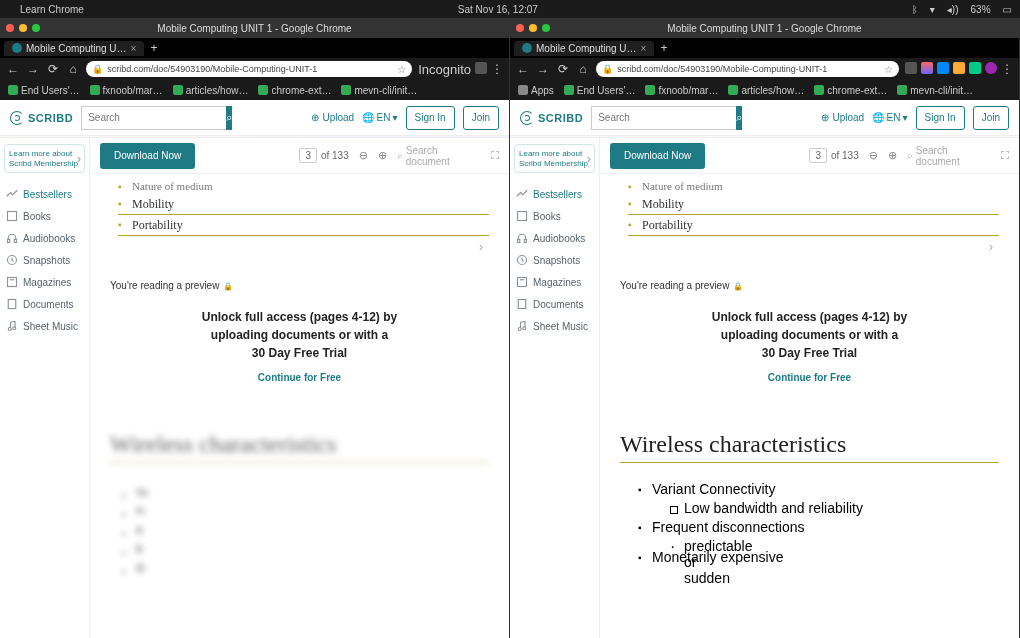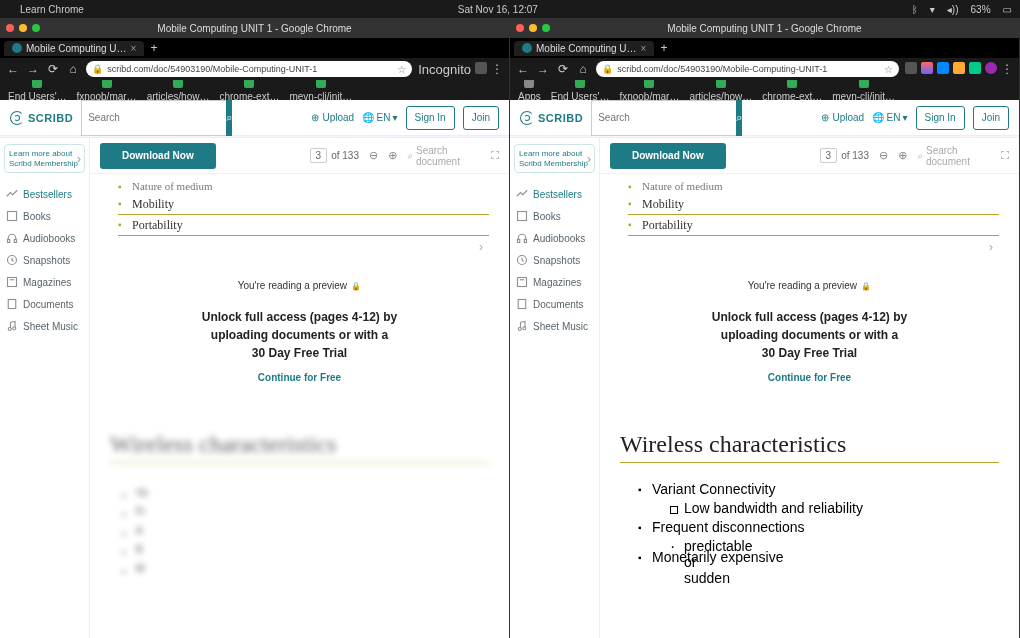--- a/index.html
+++ b/index.html
@@ -30,64 +30,64 @@
   .urlbox { flex:1; background:#fff; border-radius: 10px; height:16px; display:flex; align-items:center; padding:0 6px; font-size:9px; color:#444; position:relative; }
   .urlbox .lock { font-size:9px; color:#555; margin-right:4px; }
   .urlbox .star { position:absolute; right:6px; color:#777; font-size:10px; }
   .addr-right { display:flex; gap:4px; }
   .ext-ico { width:12px; height:12px; border-radius:2px; background:#555; }
   .ext-ico.colored { background: linear-gradient(#f66,#66f); }
   .avatar { width:12px; height:12px; border-radius:50%; background:#9c27b0; }
   .hamburger { color:#ccc; font-size:12px; }
 
   .bookmarks { height: 20px; background: #1a1a1a; display:flex; align-items:center; gap:10px; padding:0 8px; color:#ccc; font-size:10px; overflow:hidden; }
-  .bm { display:flex; align-items:center; gap:3px; white-space:nowrap;flex-direction:column; }
+  .bm { display:flex; align-items:center; gap:3px; white-space:nowrap; }
   .bm .ico { width:10px; height:10px; background:#3a5; border-radius:2px; display:inline-block; }
 
   
   .page { flex:1; background:#f9f9f8; overflow:hidden; display:flex; flex-direction:column; }
   .scribd-hd { height:36px; background:#fff; border-bottom:1px solid #eee; display:flex; align-items:center; padding:0 10px; gap:8px; }
   .logo { display:flex; align-items:center; gap:4px; color:#1e7b85; font-weight:bold; letter-spacing:.5px; font-size:11px; }
   .logo .mark { width:14px; height:14px; border:1.5px solid #1e7b85; border-right-color:transparent; border-radius:50%; position:relative; }
   .logo .mark:after { content:""; position:absolute; inset:3px; border:1.5px solid #1e7b85; border-left-color:transparent; border-radius:50%; }
-  .searchbox { flex:1; max-width:140px; display:flex; height:36px; }
+  .searchbox { flex:1; max-width:140px; display:flex; height:24px; }
   .searchbox input { flex:1; border:1px solid #ccc; border-right:none; padding:0 6px; font-size:10px; outline:none; }
   .searchbox button { width:26px; background:#1e7b85; border:none; color:#fff; font-size:11px; }
   .spacer { flex:1; }
   .hd-btn { height:24px; padding:0 8px; border:1px solid #1e7b85; color:#1e7b85; background:#fff; font-size:10px; border-radius:3px; display:flex; align-items:center; gap:3px; }
   .hd-txt { color:#1e7b85; font-size:10px; display:flex; align-items:center; gap:3px; }
   .lang-pill { display:flex; align-items:center; gap:2px; color:#1e7b85; font-size:10px; }
 
   .page-body { display:flex; flex:1; }
   .sidebar { width:90px; background:#fff; border-right:1px solid #eee; }
   .membership { border:1px solid #cfe6e9; border-radius:4px; margin:6px 4px; padding:4px 4px; font-size:8px; color:#1e7b85; position:relative; line-height:1.2; }
   .membership:after { content:"›"; position:absolute; right:3px; top:50%; transform:translateY(-50%); color:#999; font-size:12px; }
   .snav { list-style:none; padding:4px 0; }
   .snav li { display:flex; align-items:center; gap:5px; padding:5px 6px; color:#57646c; font-size:10px; }
   .snav li.active { color:#1e7b85; }
   .sico { width:12px; height:12px; display:inline-block; color:#8b9399; }
   .sico svg { width:12px; height:12px; stroke:currentColor; fill:none; stroke-width:1.5; }
 
   .docarea { flex:1; display:flex; flex-direction:column; background:#fff; }
   .docbar { height:36px; display:flex; align-items:center; padding:0 10px; gap:10px; font-size:10px; color:#666; border-bottom:1px solid #f0f0f0; }
-  .dlbtn { background:#1e7b85; color:#fff; border:none; height:26px; padding:0 22px; font-size:10px; font-weight:bold; border-radius:3px; }
+  .dlbtn { background:#1e7b85; color:#fff; border:none; height:26px; padding:0 14px; font-size:10px; font-weight:normal; border-radius:3px; }
   .pgnum { display:flex; align-items:center; gap:4px; }
   .pgnum .cur { border:1px solid #ccc; padding:1px 5px; border-radius:2px; }
   .zoomico { color:#888; font-size:11px; }
   .docsearch { color:#aaa; font-size:10px; display:flex; align-items:center; gap:3px; flex:1; justify-content:flex-end; }
   .fsico { color:#888; font-size:11px; }
 
   .doc-content { flex:1; overflow:hidden; background:#fff; padding:0 20px; position:relative; }
   .bp-list { font-family: Georgia, serif; font-size:12px; margin:6px 0 0 8px; }
   .bp-list li { list-style:none; position:relative; padding-left:14px; margin:3px 0; border-bottom:1px solid #b7a22b; padding-bottom:2px; color:#333; font-weight:500; }
   .bp-list li:before { content:"▪"; position:absolute; left:0; color:#b7a22b; font-size:10px; top:1px; }
   .bp-list li:first-child { color:#777; font-size:11px; border-bottom:none; }
   .bp-more { text-align:right; color:#aaa; font-size:12px; padding-right:6px; margin-top:4px; }
 
-  .preview-msg { text-align:center; margin-top:26px; font-size:10px; color:#333; }
+  .preview-msg { margin-top:26px; font-size:10px; color:#333; }
   .preview-msg .lock { font-size:8px; color:#666; margin-left:2px; }
   .unlock { text-align:center; font-size:12px; font-weight:bold; margin-top:17px; color:#222; line-height:1.5; }
   .cff { text-align:center; margin-top:10px; color:#1e7b85; font-size:10px; font-weight:bold; }
 
   .wireless-heading { font-family: Georgia, 'Times New Roman', serif; font-size:24px; color:#222; border-bottom:1px solid #b7a22b; padding-bottom:4px; margin-top:48px; font-weight:400; }
 
   .bullets { font-family: Arial, sans-serif; font-size:14px; margin-top:18px; padding-left:18px; color:#000; }
   .bullets li { list-style:none; position:relative; padding-left:14px; margin:3px 0; }
   .bullets li:before { content:"▪"; position:absolute; left:0; font-size:10px; top:3px; }
   .bullets .sub { list-style:none; padding-left:18px; }

